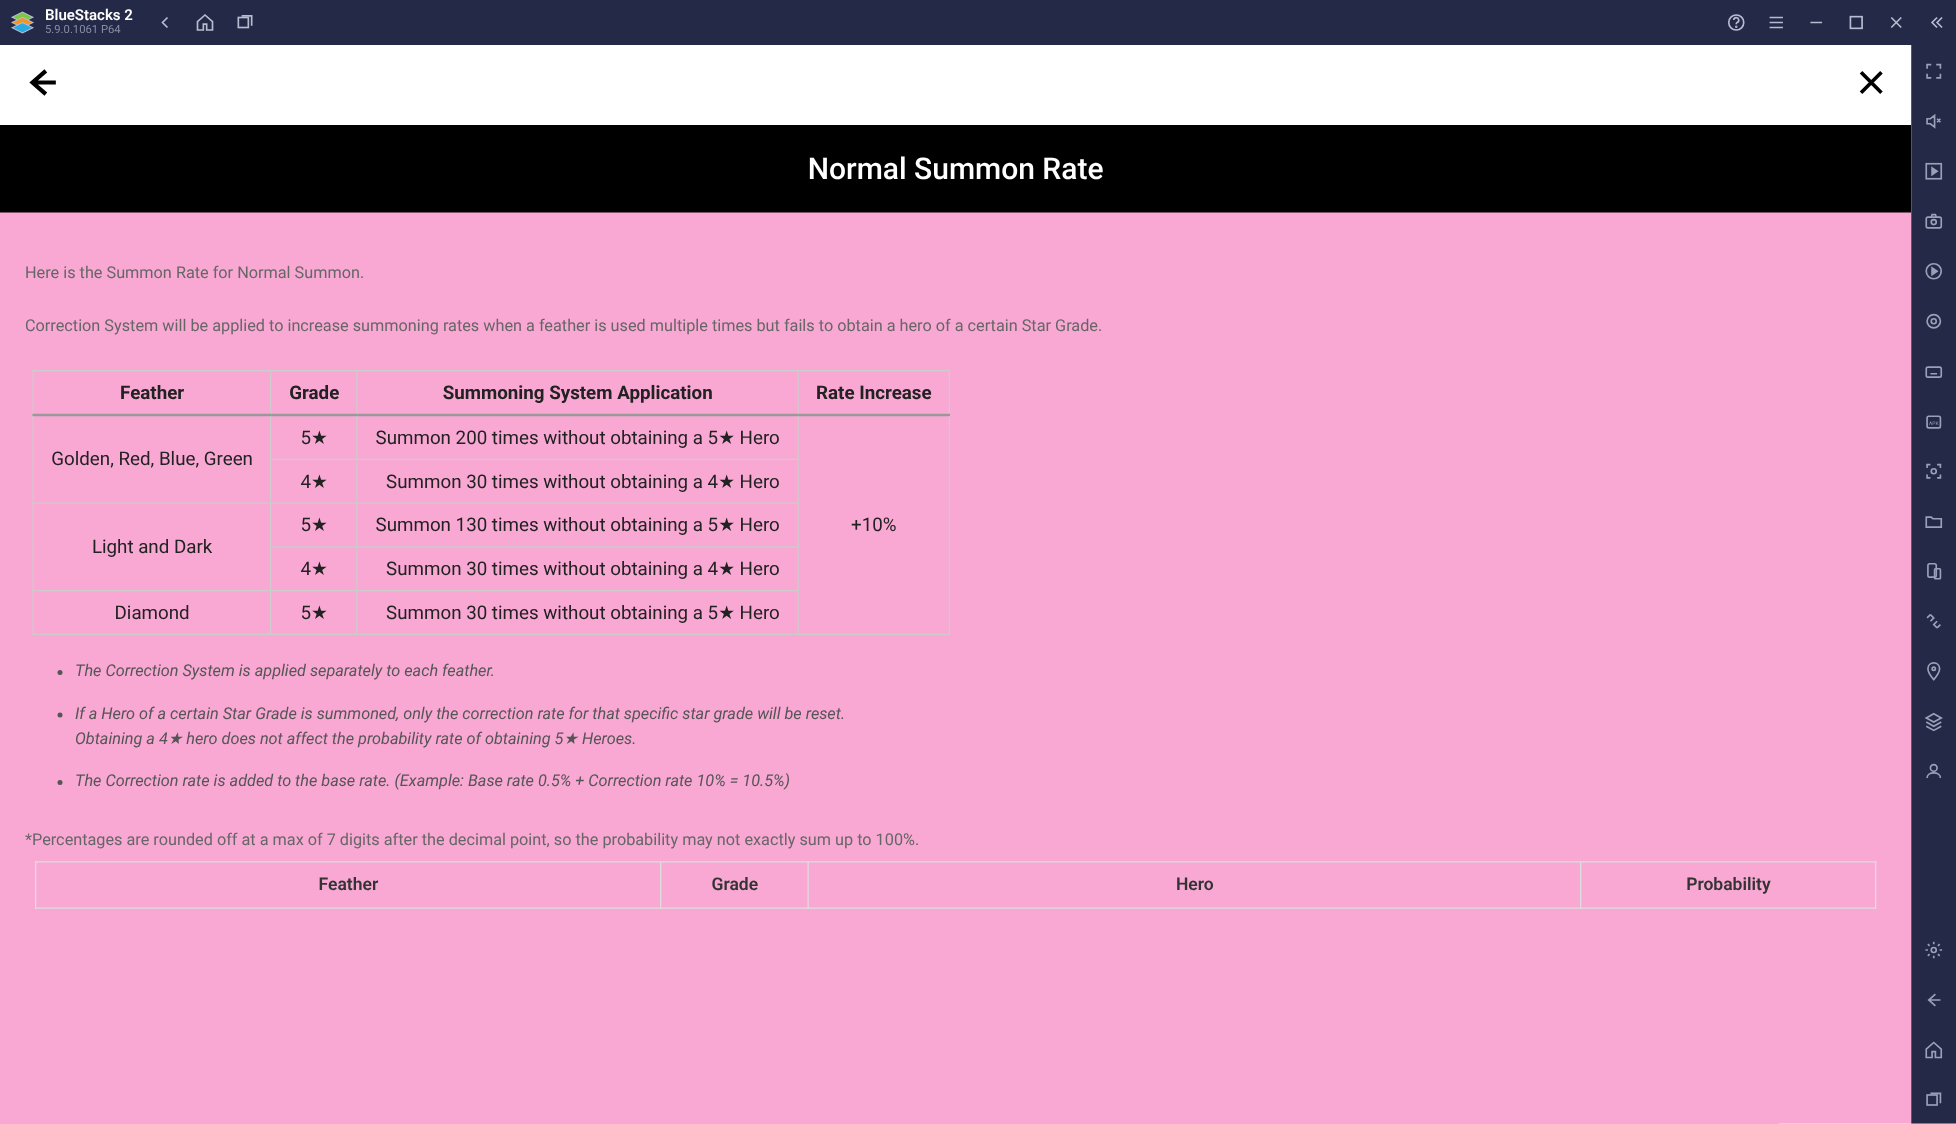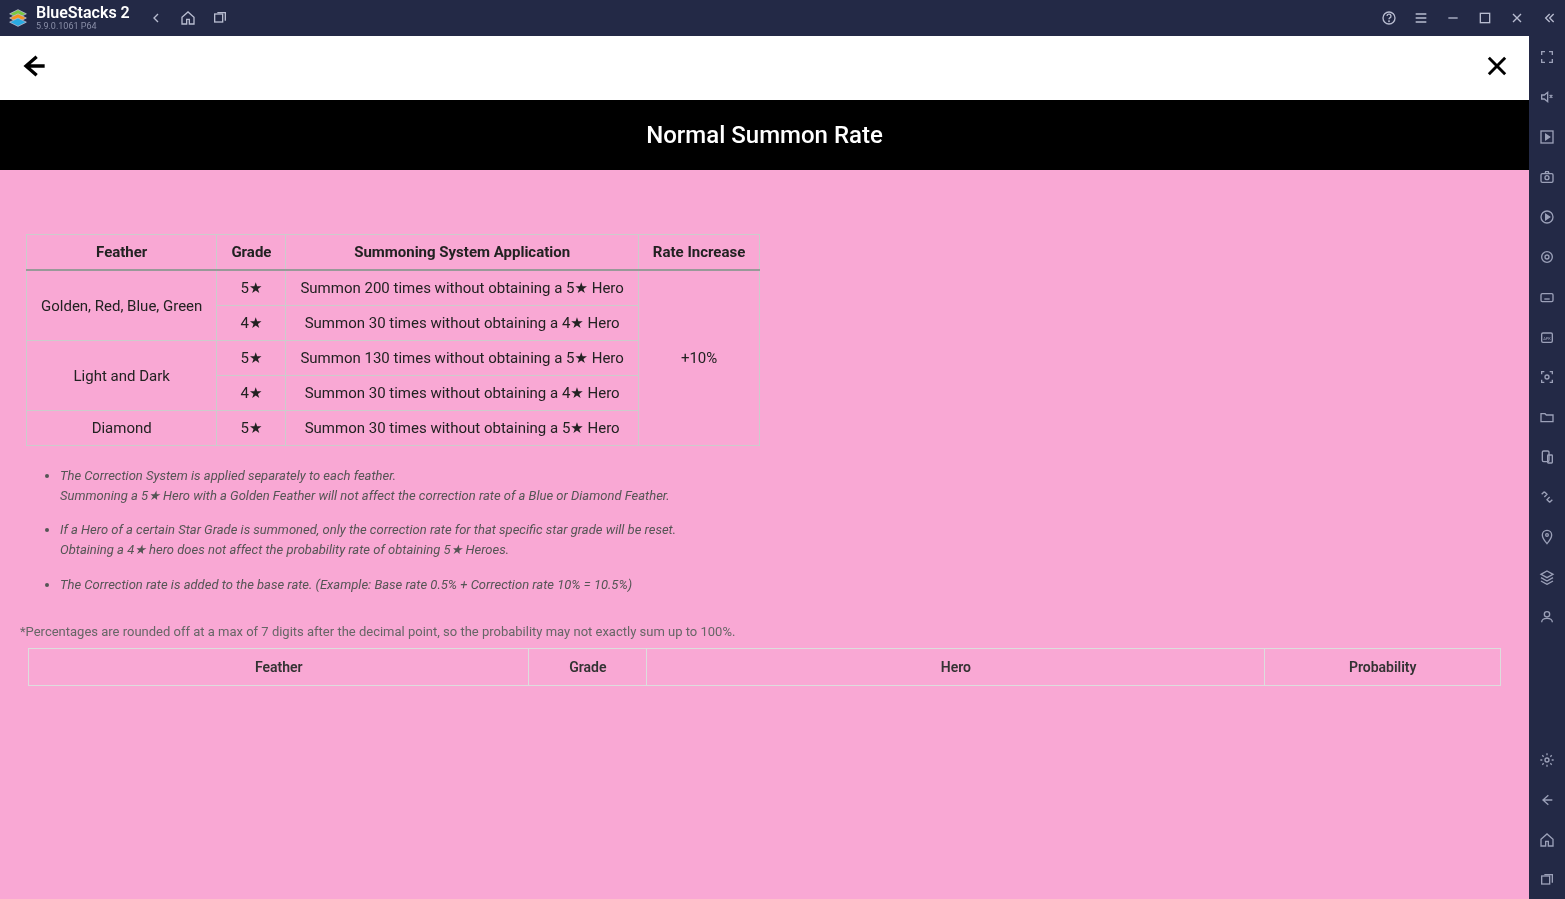--- a/index.html
+++ b/index.html
@@ -17,21 +17,21 @@
   align-items: center;
   padding: 0 8px;
   color: #fff;
 }
 .titlebar .logo {
   width: 20px; height: 20px;
   margin-right: 8px;
   display: flex; align-items: center; justify-content: center;
 }
 .titlebar .app-title {
-  font-size: 16px;
+  font-size: 12px;
   font-weight: 600;
 }
 .titlebar .app-version {
   font-size: 9px;
   color: #8a8fa8;
 }
 .titlebar .title-block { display: flex; flex-direction: column; line-height: 1.1; margin-right: 18px; }
 .titlebar .nav-icons { display: flex; gap: 16px; align-items: center; }
 .titlebar .nav-icons span, .titlebar .right-icons span { cursor: pointer; color: #b8bcd0; display: flex; align-items: center; }
 .titlebar .spacer { flex: 1; }
@@ -106,21 +106,21 @@
 }
 table.correction th, table.correction td {
   border: 1px solid #ccc;
   padding: 8px 14px;
   text-align: center;
 }
 table.correction th {
   font-weight: 700;
   border-bottom: 2px solid #999;
 }
-table.correction td.desc { text-align: center; }
+table.correction td.desc { text-align: right; }
 
 .bullets { margin: 14px 0 14px 40px; color: #555; line-height: 1.55; font-style: italic; }
 .bullets li { margin-bottom: 14px; }
 
 .footnote { margin: 28px 0 18px 0; color: #555; }
 
 table.ratelist {
   width: calc(100% - 16px);
   margin: 0 8px;
   border-collapse: collapse;
@@ -219,20 +219,24 @@
           </svg>
       </div>
     </div>
 
     <div class="black-banner">
       <span>Normal Summon Rate</span>
     </div>
 
     <div class="page-body">
       <div class="intro-group">
+        <p>Here is the Summon Rate for Normal Summon.</p>
+      </div>
+      <div class="intro-group">
+        <p>Correction System will be applied to increase summoning rates when a feather is used multiple times but fails to obtain a hero of a certain Star Grade.</p>
       </div>
 
       <table class="correction">
         <thead>
           <tr>
             <th>Feather</th>
             <th>Grade</th>
             <th>Summoning System Application</th>
             <th>Rate Increase</th>
           </tr>
@@ -261,21 +265,20 @@
             <td>Diamond</td>
             <td>5★</td>
             <td class="desc">Summon 30 times without obtaining a 5★ Hero</td>
           </tr>
         </tbody>
       </table>
 
       <ul class="bullets">
         <li>
           <span>The Correction System is applied separately to each feather.</span><br>
-          <span>Summoning a 5★ Hero with a Golden Feather will not affect the correction rate of a Blue or Diamond Feather.</span>
         </li>
         <li>
           <span>If a Hero of a certain Star Grade is summoned, only the correction rate for that specific star grade will be reset.</span><br>
           <span>Obtaining a 4★ hero does not affect the probability rate of obtaining 5★ Heroes.</span>
         </li>
         <li>
           <span>The Correction rate is added to the base rate. (Example: Base rate 0.5% + Correction rate 10% = 10.5%)</span>
         </li>
       </ul>
 

